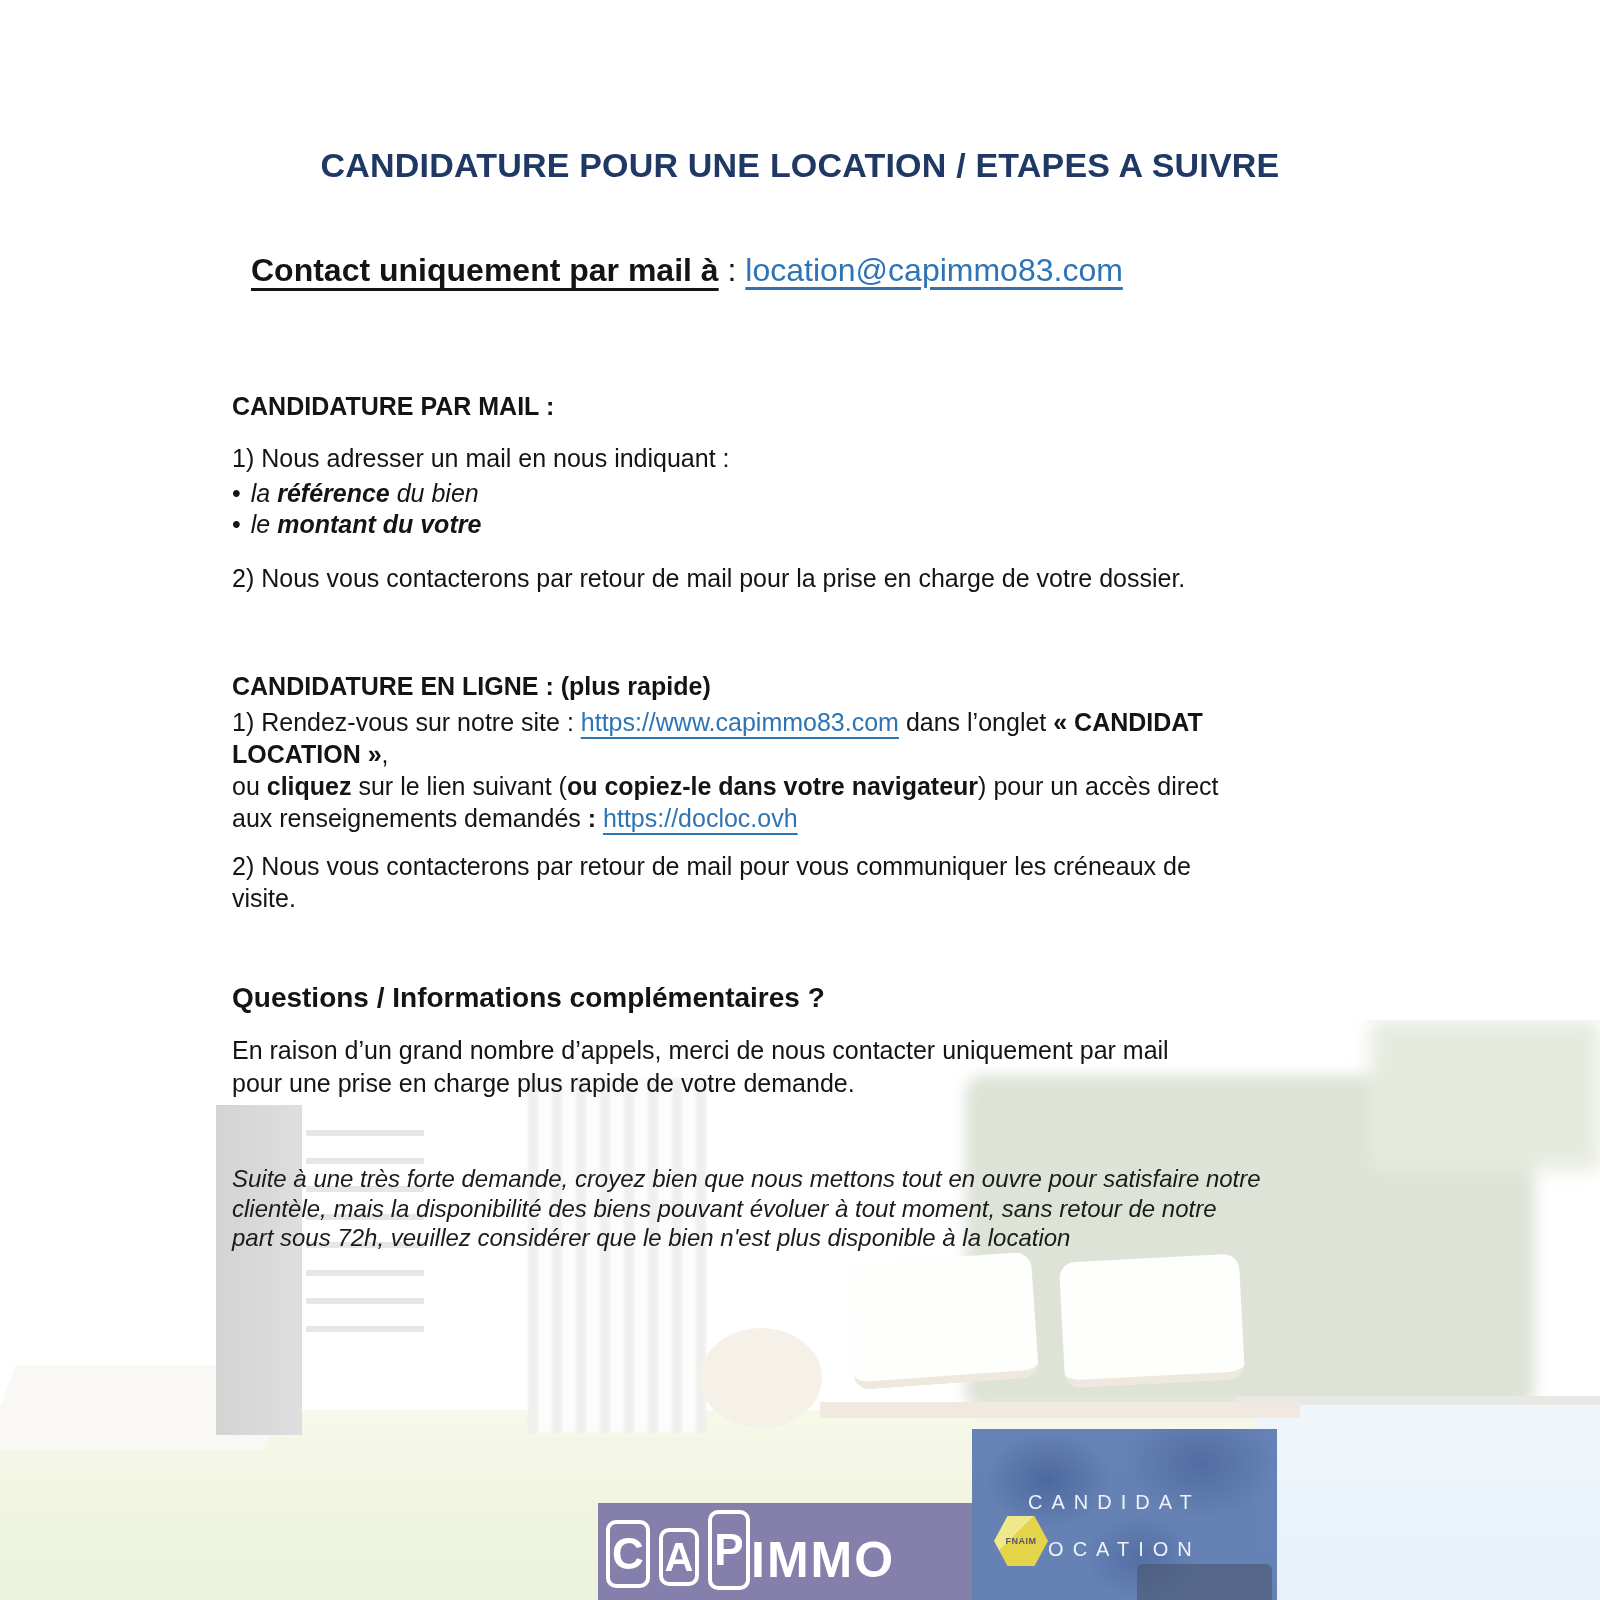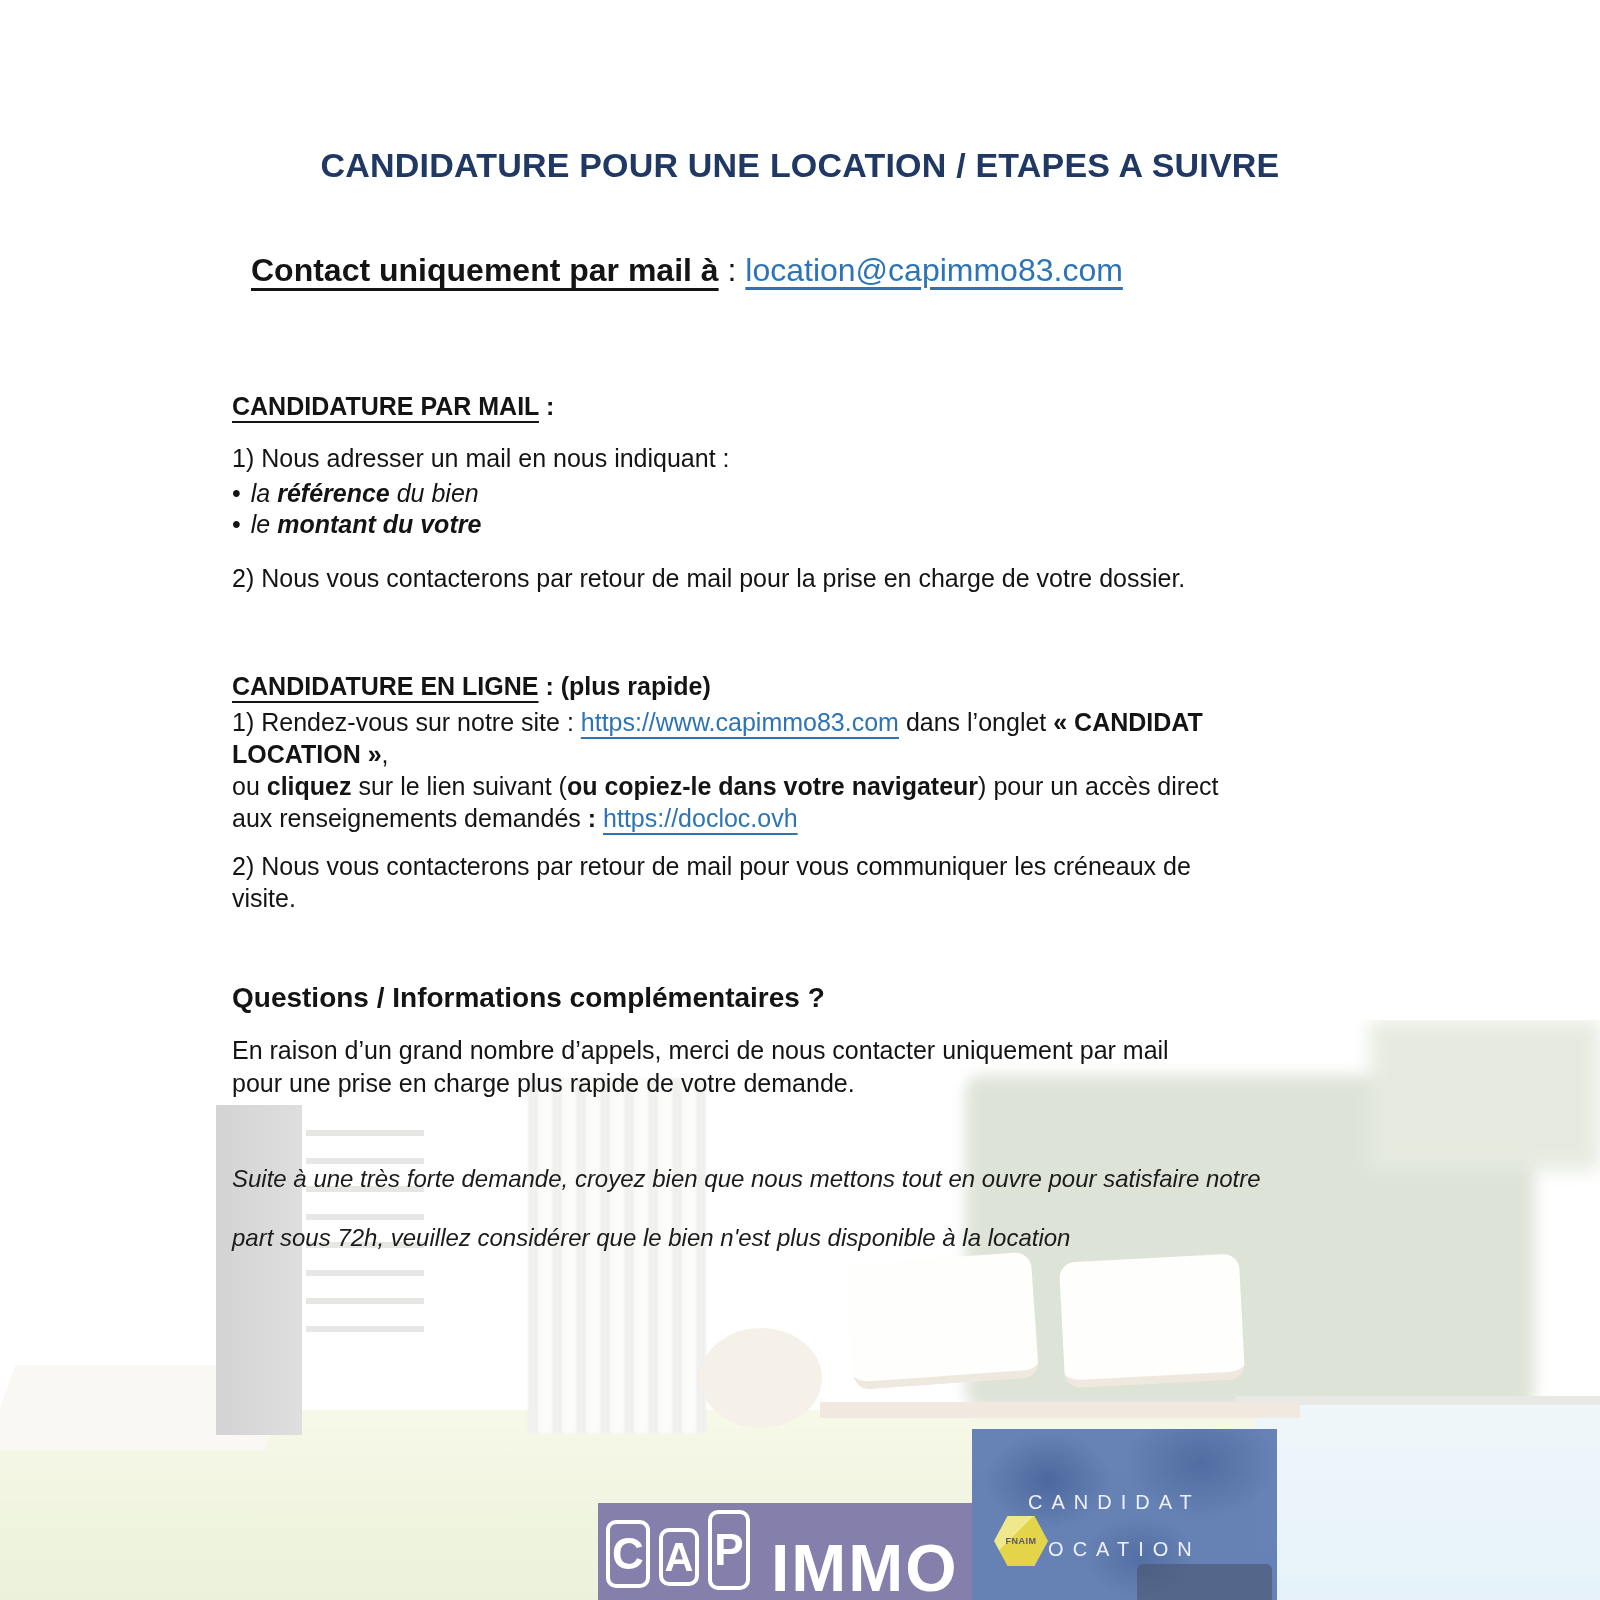--- a/index.html
+++ b/index.html
@@ -9,21 +9,21 @@
   }
   .blk{position:absolute;left:232px;width:1150px;}
   .title{
     top:146px;left:180px;width:1240px;text-align:center;
     font-size:34px;font-weight:700;color:#1f3864;letter-spacing:.2px;
   }
   .contact{top:252px;font-size:32px;margin-left:19px;}
   .contact .lbl{font-weight:700;text-decoration:underline;text-decoration-thickness:3px;text-underline-offset:7px;}
   .note{top:300px;font-size:25px;}
   .sec-h{font-size:25px;font-weight:700;}
-  .sec-h .u{text-decoration:underline;text-decoration-thickness:2px;text-underline-offset:6px;}
+  .sec-h .u{text-decoration-thickness:2px;text-underline-offset:6px;}
   .mail-h{top:392px;}
   .body-text{font-size:25px;line-height:32px;}
   .mail-s1{top:442px;}
   .bullet1{top:477px;}
   .bullet2{top:508px;}
   .bullet-line .i{font-style:italic;}
   .bullet-line .bi{font-style:italic;font-weight:700;}
   .bullet-dot{display:inline-block;margin-right:10px;}
   .mail-s2{top:562px;}
   .online-h{top:672px;}
@@ -57,21 +57,21 @@
     position:absolute;left:598px;top:1503px;width:374px;height:97px;
     background:rgba(109,101,160,.82);display:flex;align-items:flex-start;padding-left:8px;box-sizing:border-box;
   }
   .tile{
     border:4px solid #ffffff;border-radius:10px;display:flex;align-items:center;justify-content:center;
     color:#fff;font-weight:700;box-sizing:border-box;flex:0 0 auto;
   }
   .t-c{width:44px;height:68px;margin-top:17px;font-size:44px;}
   .t-a{width:40px;height:58px;margin-top:25px;margin-left:9px;font-size:40px;}
   .t-p{width:42px;height:80px;margin-top:7px;margin-left:9px;font-size:44px;}
-  .immo{color:#fff;font-weight:700;font-size:66px;line-height:1;margin-top:32px;margin-left:21px;letter-spacing:2px;}
+  .immo{color:#fff;font-weight:700;font-size:50px;line-height:1;margin-top:32px;margin-left:1px;letter-spacing:2px;}
   .fnaim{
     position:absolute;left:994px;top:1516px;width:54px;height:50px;z-index:6;
     background:linear-gradient(135deg,#f0e98c 0 38%,#e3d44a 38%);
     clip-path:polygon(25% 0,75% 0,100% 50%,75% 100%,25% 100%,0% 50%);
     display:flex;align-items:center;justify-content:center;
     font-size:9px;font-weight:700;color:#5a5470;letter-spacing:.5px;
   }
   .candidat-box{
     position:absolute;left:972px;top:1429px;width:305px;height:171px;z-index:2;
     background:
@@ -143,21 +143,21 @@
   </div>
 
   <div class="blk q-h">Questions / Informations complémentaires ?</div>
   <div class="blk q-body">
     <span>En raison d’un grand nombre d’appels, merci de nous contacter uniquement par mail</span><br>
     <span>pour une prise en charge plus rapide de votre demande.</span>
   </div>
 
   <div class="blk notice">
     <span>Suite à une très forte demande, croyez bien que nous mettons tout en ouvre pour satisfaire notre</span><br>
-    <br>
+    <span>clientèle, mais la disponibilité des biens pouvant évoluer à tout moment, sans retour de notre</span><br>
     <span>part sous 72h, veuillez considérer que le bien n'est plus disponible à la location</span>
   </div>
 
   <div class="candidat-box">
     <div class="cl cl1">CANDIDAT</div>
     <div class="cl cl2">LOCATION</div>
   </div>
 
   <div class="capimmo-band">
     <div class="tile t-c">

